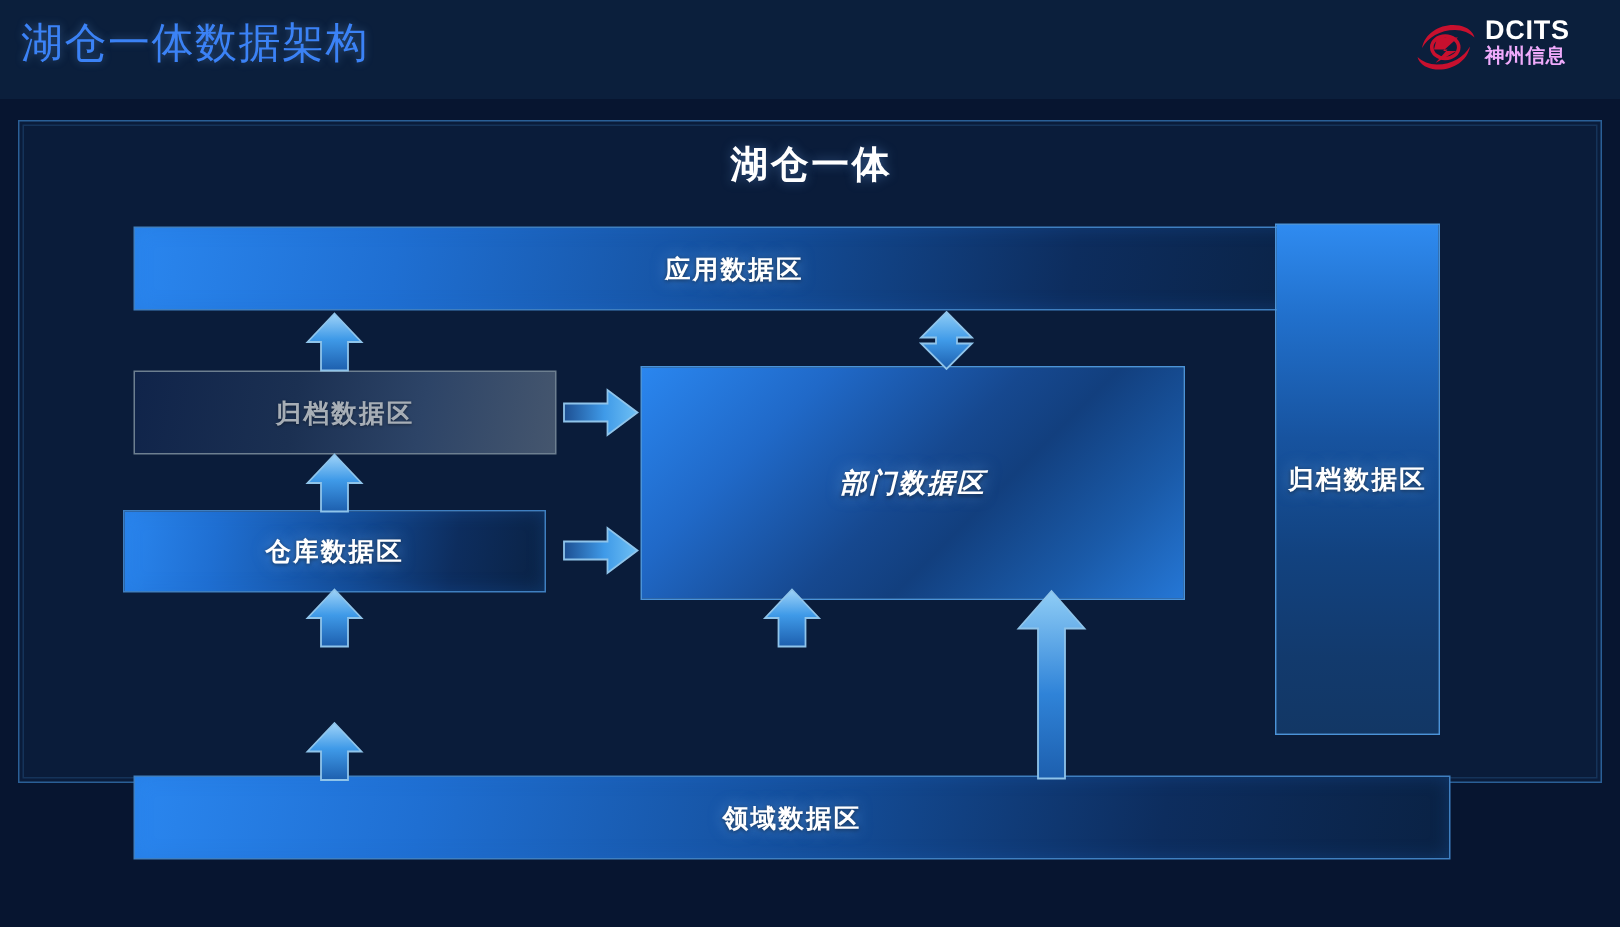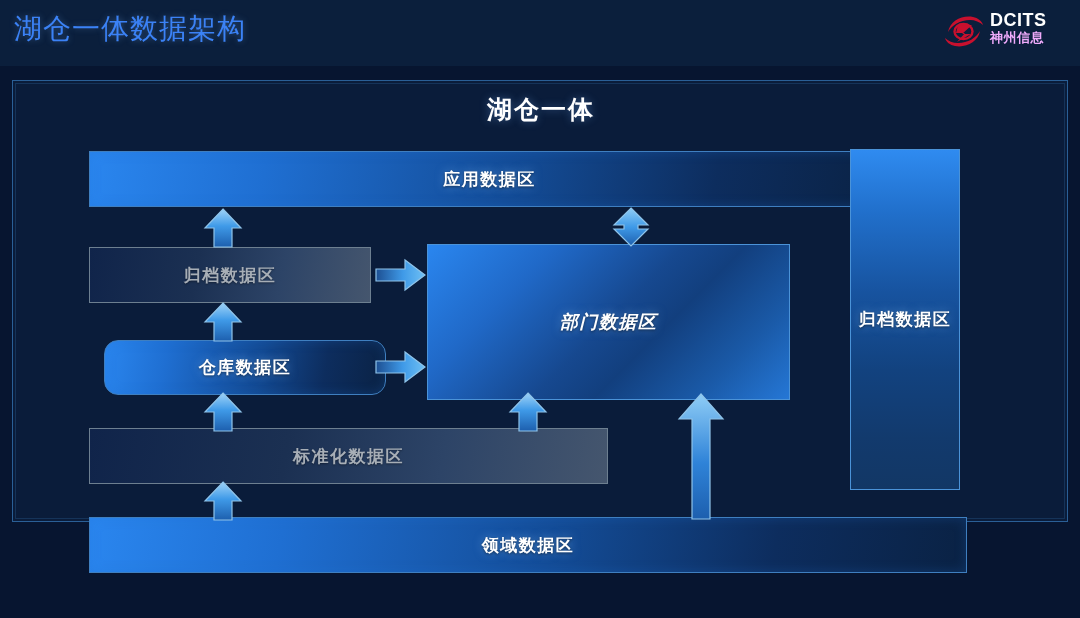--- a/index.html
+++ b/index.html
@@ -197,27 +197,24 @@
     <div class="panel-title">湖仓一体</div>
 
     <div class="zone zone-active" style="left:76px; top:70px; width:801px; height:56px;">
       <span class="zone-label">应用数据区</span>
     </div>
 
     <div class="zone zone-muted" style="left:76px; top:166px; width:282px; height:56px;">
       <span class="zone-label">归档数据区</span>
     </div>
 
-    <div class="zone zone-active" style="left:91px; top:259px; width:282px; height:55px;border-radius:14px;">
+    <div class="zone zone-active" style="left:69px; top:259px; width:282px; height:55px;">
       <span class="zone-label">仓库数据区</span>
     </div>
 
-    <div class="zone zone-muted" style="left:76px; top:347px; width:519px; height:56px;">
-      <span class="zone-label">标准化数据区</span>
-    </div>
 
     <div class="zone zone-active" style="left:76px; top:436px; width:878px; height:56px;">
       <span class="zone-label">领域数据区</span>
     </div>
 
     <div class="zone zone-dept" style="left:414px; top:163px; width:363px; height:156px;font-style:italic;">
       <span class="zone-label">部门数据区</span>
     </div>
 
     <div class="zone zone-archive" style="left:837px; top:68px; width:110px; height:341px;">

